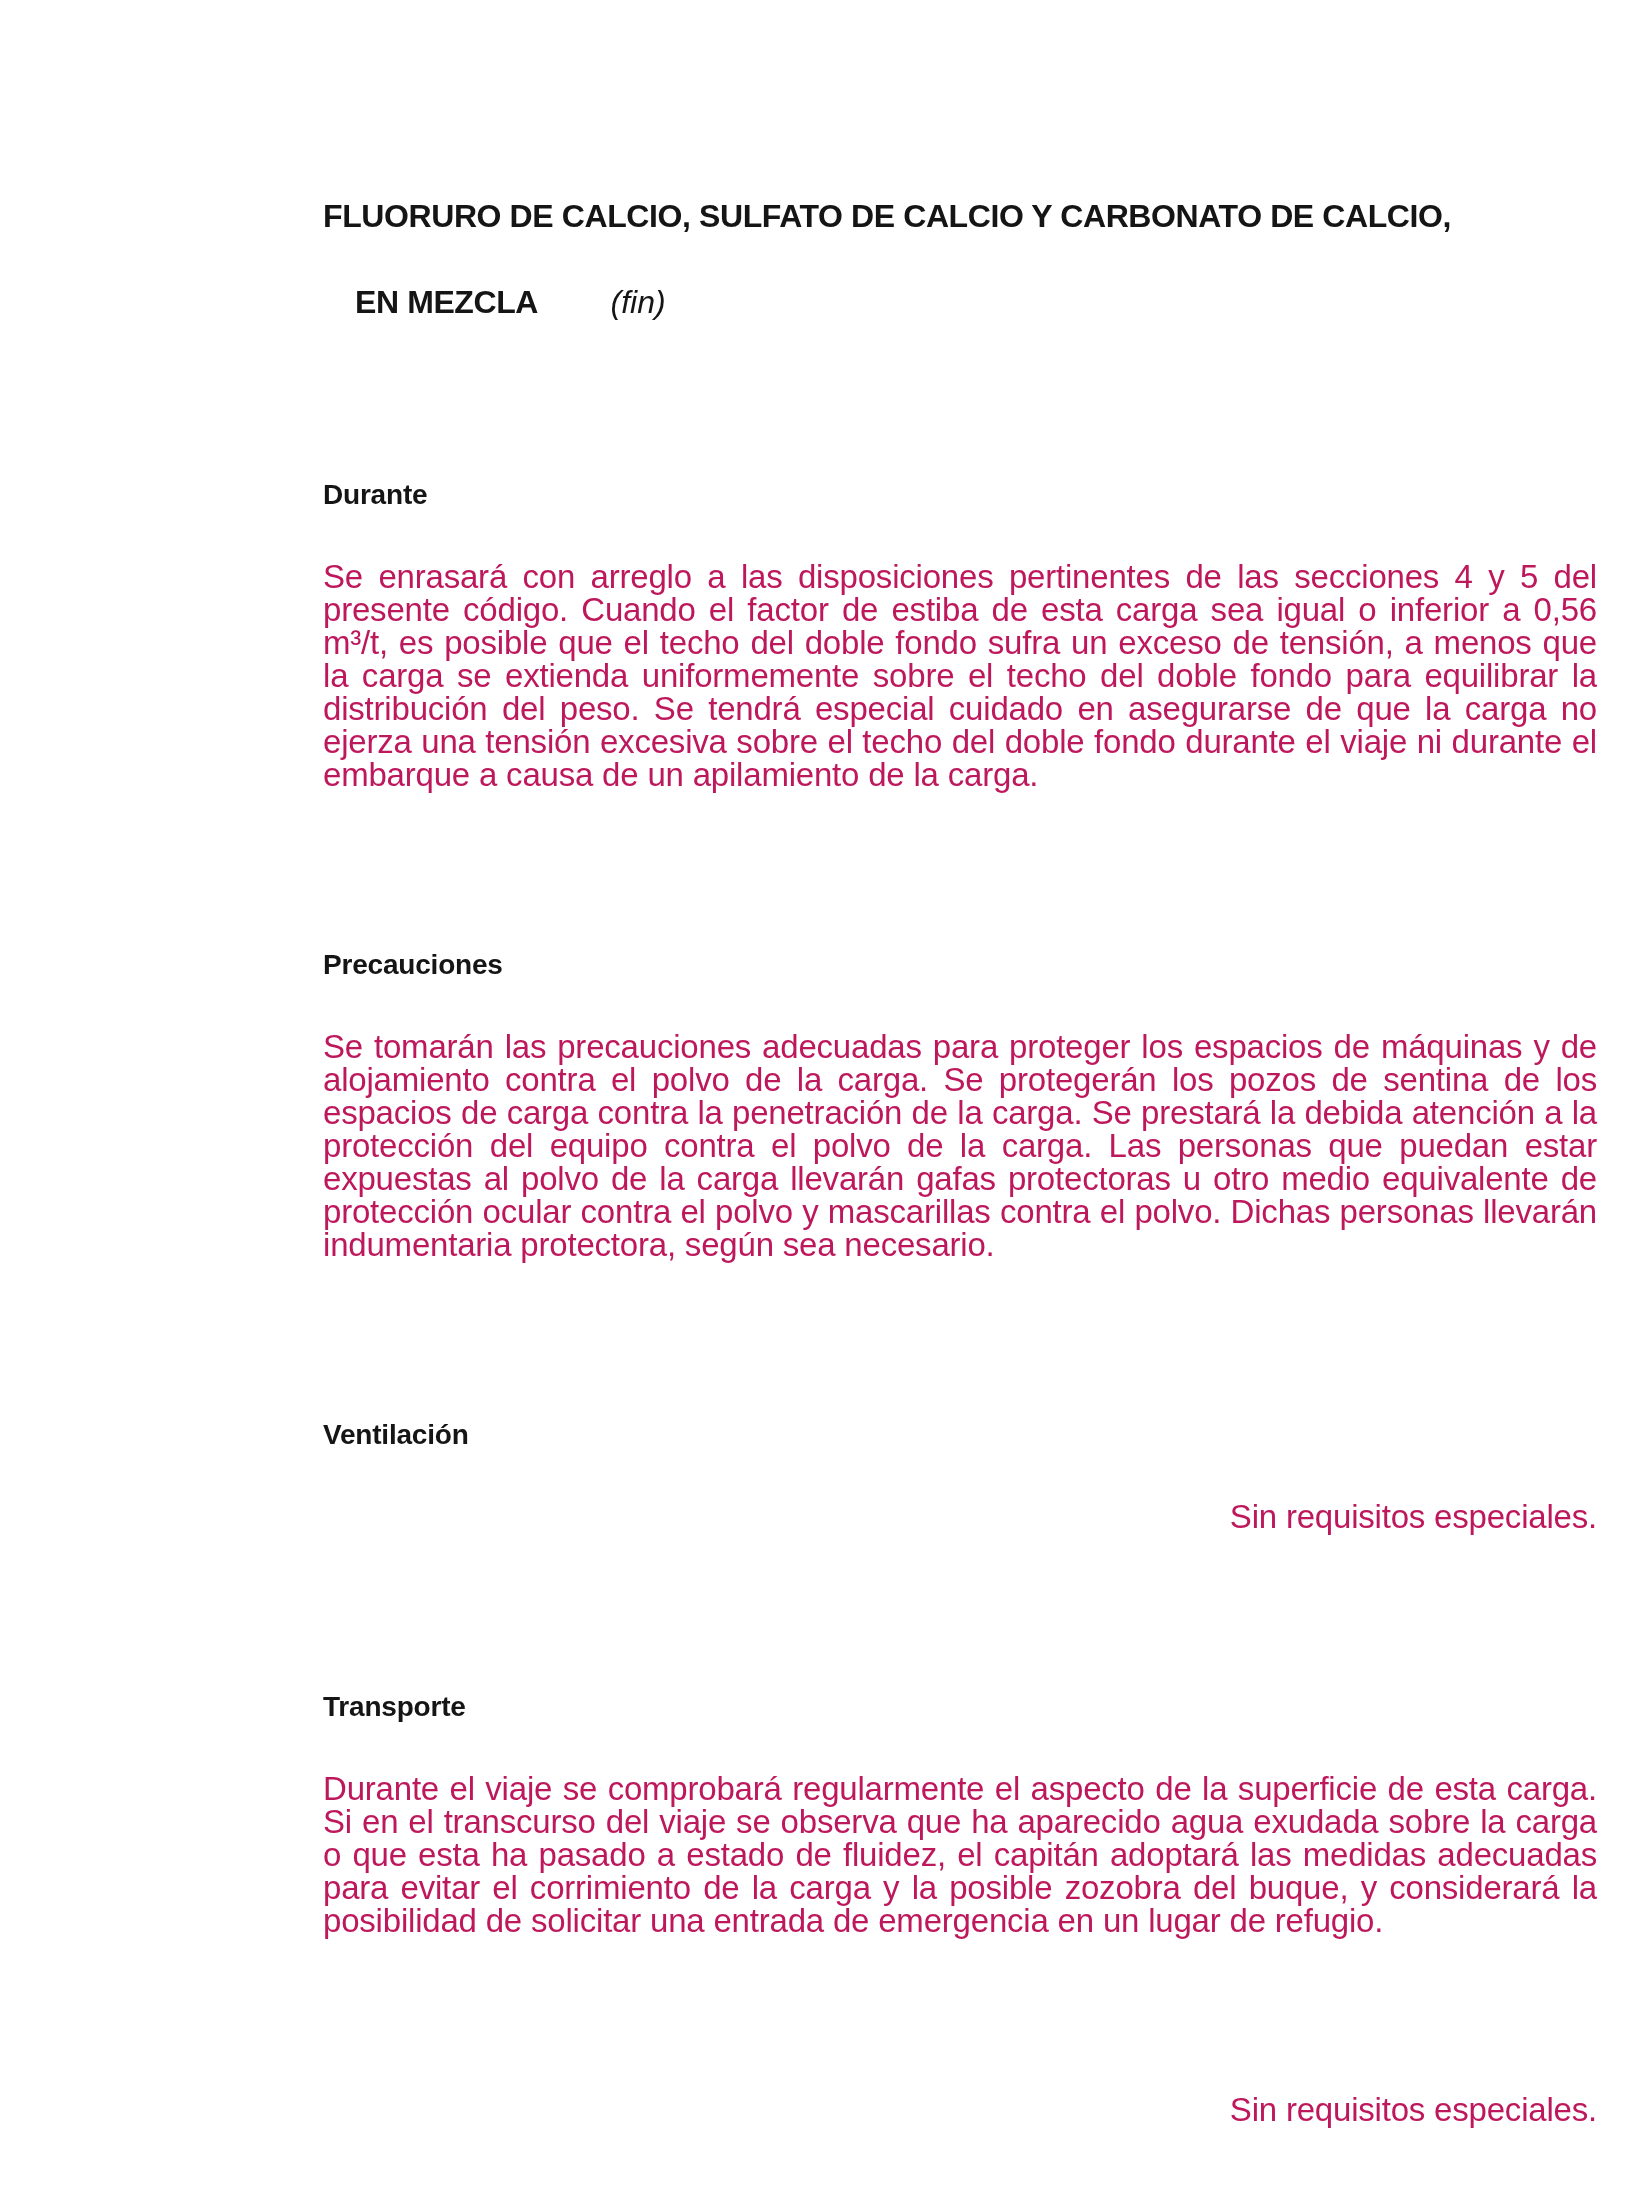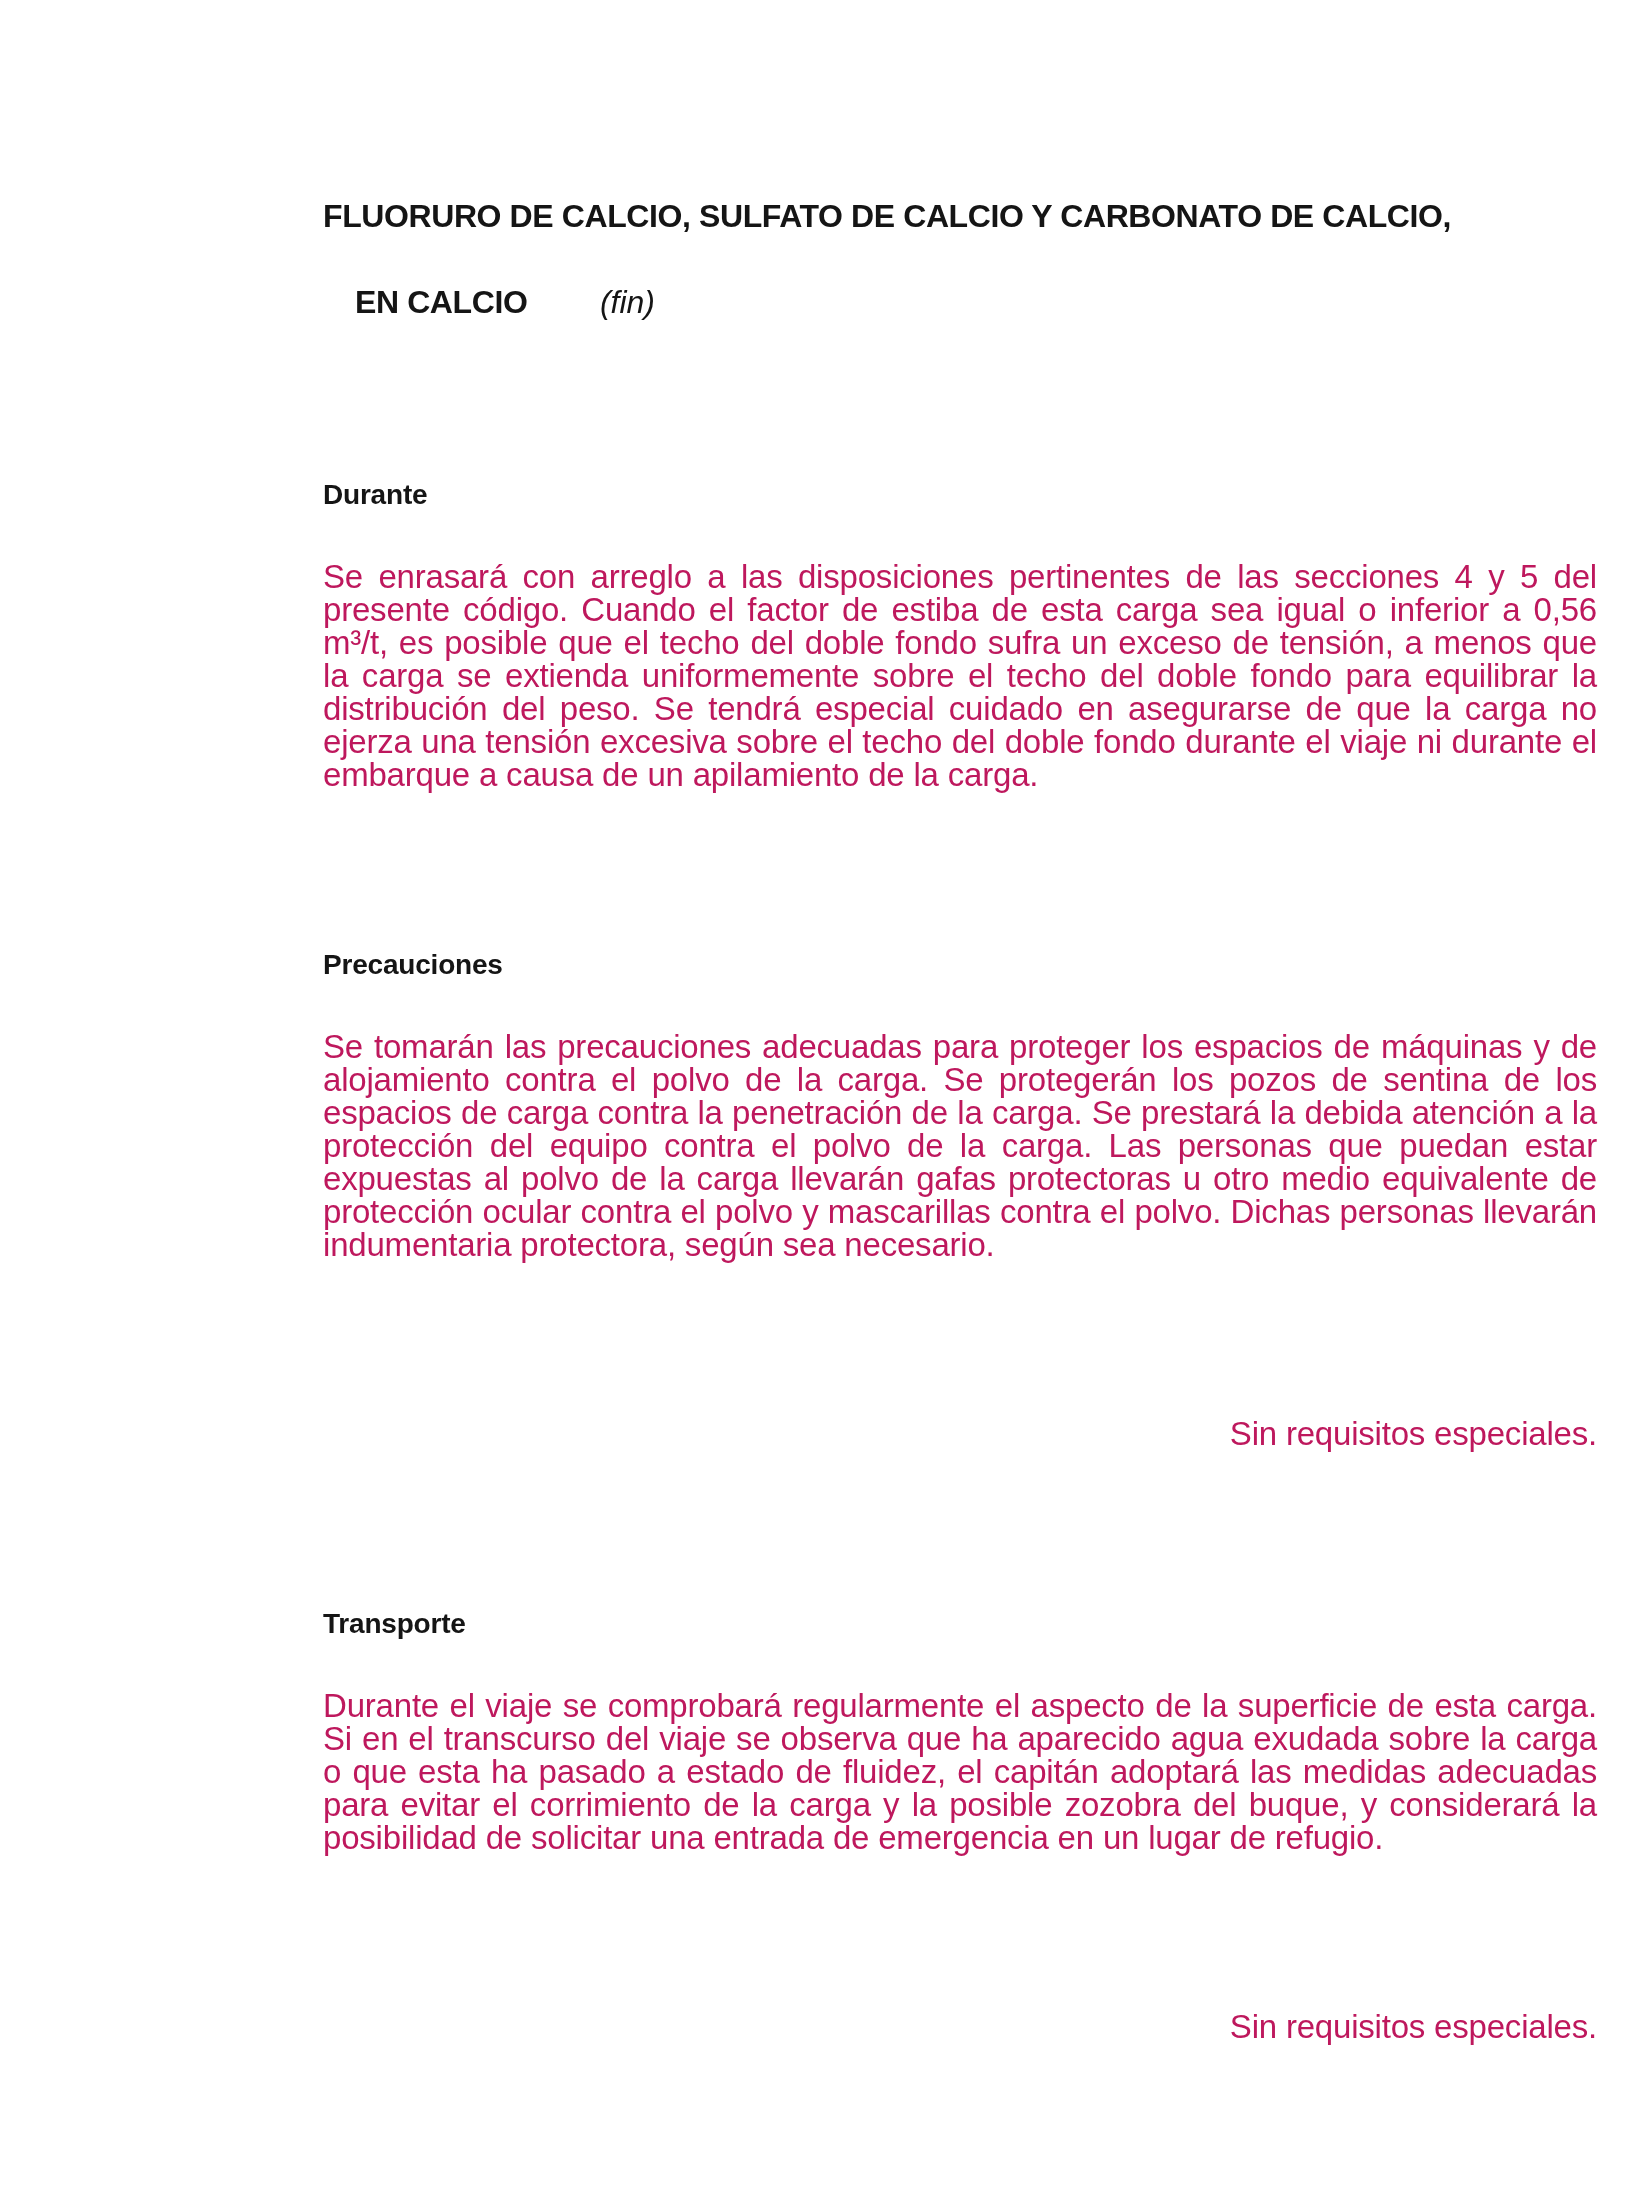--- a/index.html
+++ b/index.html
@@ -55,36 +55,37 @@
 </style>
 </head>
 <body>
 
 <div class="page">
   <div class="content">
 
     <div class="doc-title">
       <div>FLUORURO DE CALCIO, SULFATO DE CALCIO Y CARBONATO DE CALCIO,</div>
       <div>
-        <span>EN CALCIO</span>
+        <span>EN MEZCLA</span>
         <span class="title-suffix">(fin)</span>
       </div>
     </div>
 
     <div class="section">
       <div class="section-heading">Durante</div>
       <div class="section-body">Se enrasará con arreglo a las disposiciones pertinentes de las secciones 4 y 5 del presente código. Cuando el factor de estiba de esta carga sea igual o inferior a 0,56 m³/t, es posible que el techo del doble fondo sufra un exceso de tensión, a menos que la carga se extienda uniformemente sobre el techo del doble fondo para equilibrar la distribución del peso. Se tendrá especial cuidado en asegurarse de que la carga no ejerza una tensión excesiva sobre el techo del doble fondo durante el viaje ni durante el embarque a causa de un apilamiento de la carga.</div>
     </div>
 
     <div class="section">
       <div class="section-heading">Precauciones</div>
       <div class="section-body">Se tomarán las precauciones adecuadas para proteger los espacios de máquinas y de alojamiento contra el polvo de la carga. Se protegerán los pozos de sentina de los espacios de carga contra la penetración de la carga. Se prestará la debida atención a la protección del equipo contra el polvo de la carga. Las personas que puedan estar expuestas al polvo de la carga llevarán gafas protectoras u otro medio equivalente de protección ocular contra el polvo y mascarillas contra el polvo. Dichas personas llevarán indumentaria protectora, según sea necesario.</div>
     </div>
 
     <div class="section">
+      <div class="section-heading">Ventilación</div>
       <div class="section-body short">Sin requisitos especiales.</div>
     </div>
 
     <div class="section">
       <div class="section-heading">Transporte</div>
       <div class="section-body">Durante el viaje se comprobará regularmente el aspecto de la superficie de esta carga. Si en el transcurso del viaje se observa que ha aparecido agua exudada sobre la carga o que esta ha pasado a estado de fluidez, el capitán adoptará las medidas adecuadas para evitar el corrimiento de la carga y la posible zozobra del buque, y considerará la posibilidad de solicitar una entrada de emergencia en un lugar de refugio.</div>
     </div>
 
     <div class="section">
       <div class="section-body short">Sin requisitos especiales.</div>

